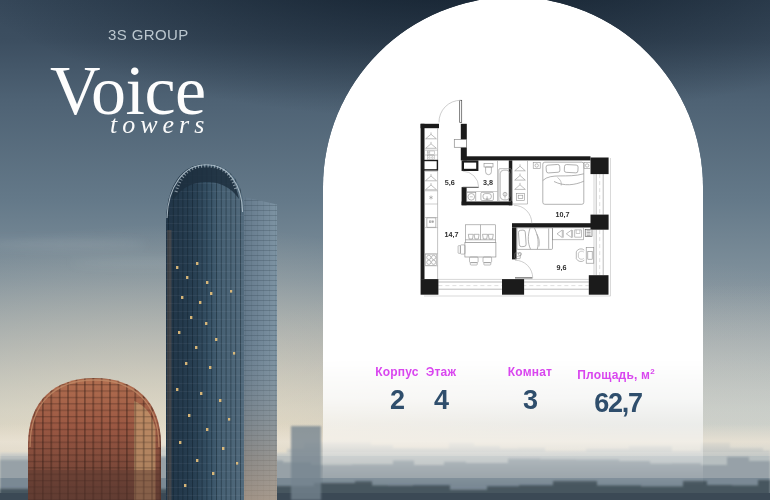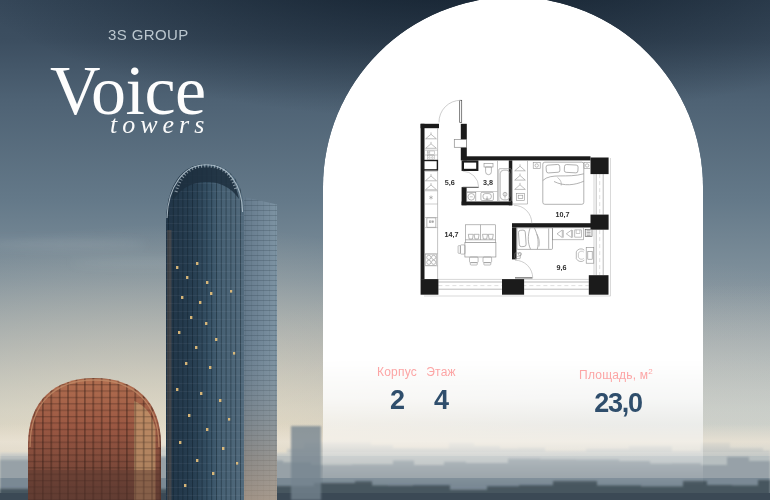--- a/index.html
+++ b/index.html
@@ -19,21 +19,21 @@
   #voice{position:absolute;left:50px;top:56px;color:#fdfdfd;font-family:"Liberation Serif",serif;font-size:70px;font-weight:400;letter-spacing:-0.5px;line-height:1;}
   #towers{position:absolute;left:110px;top:112px;color:#fafafa;font-family:"Liberation Serif",serif;font-style:italic;font-size:26px;letter-spacing:5px;line-height:1;}
   
   #arch{position:absolute;left:323px;top:-3px;width:380px;height:489px;background:#fff;
     border-radius:190px 190px 0 0;
     -webkit-mask-image:linear-gradient(to bottom,#fff 0%,#fff 74%,rgba(255,255,255,0.85) 82%,rgba(255,255,255,0.5) 90%,rgba(255,255,255,0.15) 96%,rgba(255,255,255,0) 100%);
     mask-image:linear-gradient(to bottom,#fff 0%,#fff 74%,rgba(255,255,255,0.85) 82%,rgba(255,255,255,0.5) 90%,rgba(255,255,255,0.15) 96%,rgba(255,255,255,0) 100%);
   }
   
   .spec{position:absolute;text-align:center;transform:translateX(-50%);color:#3c5770;}
-  .spec .lab{font-size:12px;line-height:14px;letter-spacing:0.2px;color:#fca5a5;}
+  .spec .lab{font-size:12px;line-height:14px;letter-spacing:0.2px;color:#d946ef;font-weight:bold;}
   .spec .val{font-size:27px;line-height:27px;font-weight:bold;color:#2f4e6c;margin-top:8px;letter-spacing:-1.2px;}
   .spec sup{font-size:8px;}
 </style>
 </head>
 <body>
 <div id="stage">
 
   <div id="sky"></div>
 
   <svg id="scene" class="abs" style="left:0;top:0" width="770" height="500" viewBox="0 0 770 500">
@@ -488,18 +488,22 @@
   <div class="spec" style="left:397px;top:365px">
       <div class="lab">Корпус</div>
       <div class="val">2</div>
     </div>
 
   <div class="spec" style="left:441px;top:365px">
       <div class="lab">Этаж</div>
       <div class="val">4</div>
     </div>
 
+  <div class="spec" style="left:530px;top:365px">
+      <div class="lab">Комнат</div>
+      <div class="val">3</div>
+    </div>
 
   <div class="spec" style="left:616px;top:365px">
       <div class="lab">Площадь, м<sup>2</sup></div>
-      <div class="val" style="transform:translateX(2px)">23,0</div>
+      <div class="val" style="transform:translateX(2px)">62,7</div>
     </div>
 </div>
 
 </body></html>

